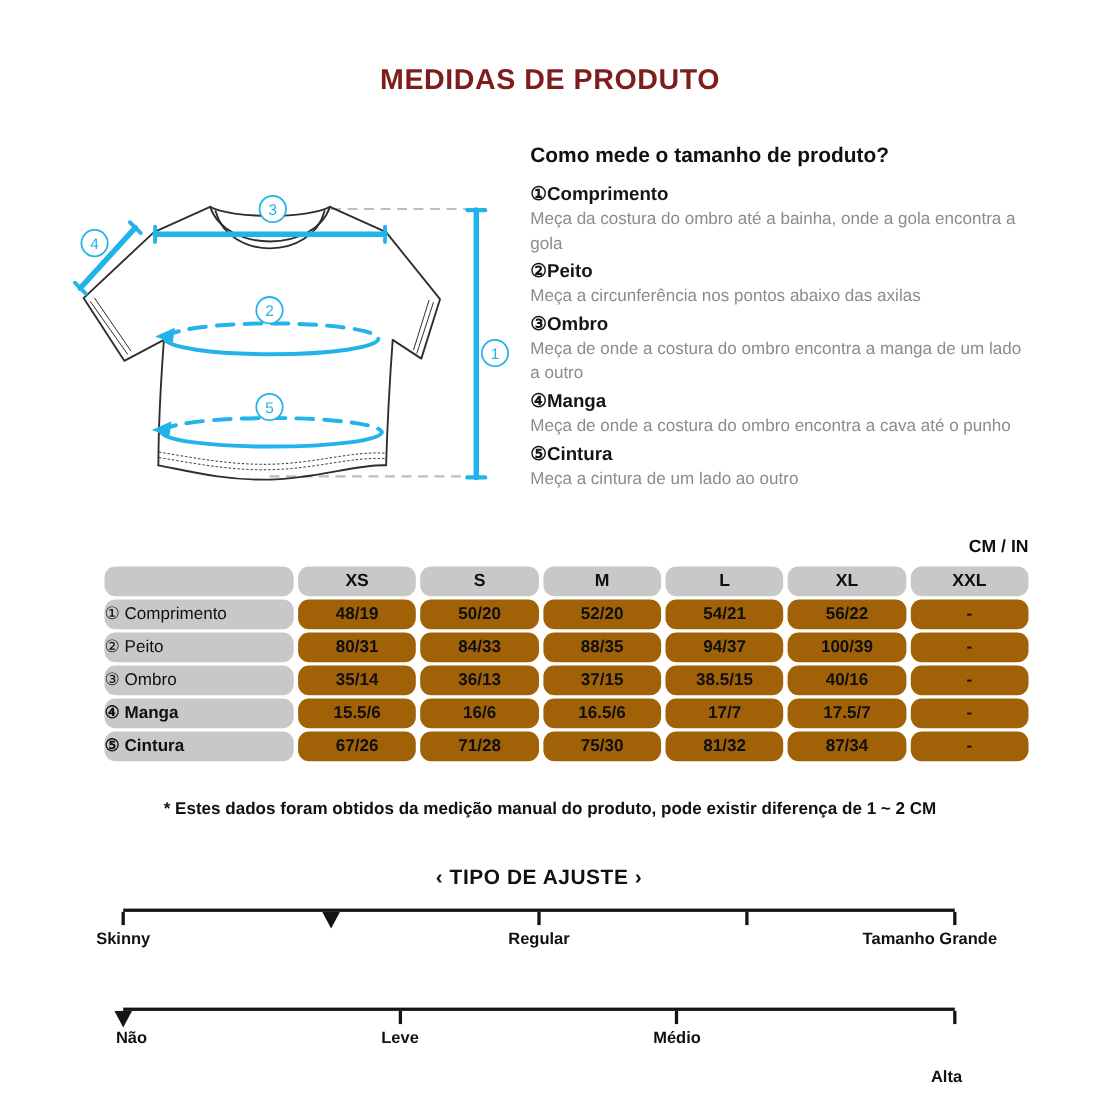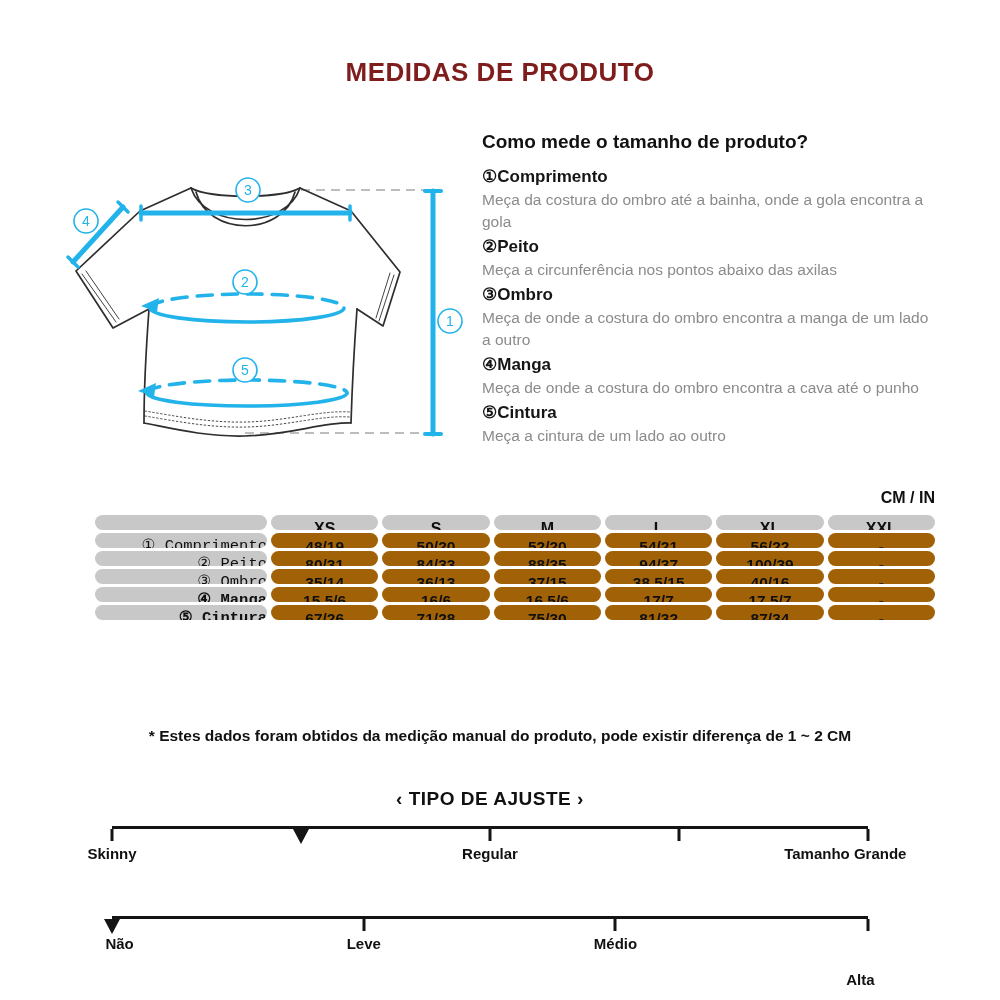--- a/index.html
+++ b/index.html
@@ -18,24 +18,24 @@
   .howto{position:absolute;left:482px;top:131px;width:458px;}
   .howto-heading{margin:0 0 12px 0;font-size:19px;font-weight:800;color:#111;}
   .howto-item{margin-bottom:2px;}
   .hi-title{font-size:17px;font-weight:700;color:#151515;line-height:24px;}
   .hi-desc{font-size:15.5px;color:#8b8b8b;line-height:22px;}
 
   
   .units{position:absolute;top:489px;right:65px;font-size:16px;font-weight:700;}
   .size-table{position:absolute;left:95px;top:515px;width:840px;display:grid;
               grid-template-columns:172px repeat(6,1fr);gap:3px 4px;}
-  .tcell{height:15px;line-height:27px;font-size:15.5px;text-align:center;overflow:hidden;border-radius:10px;}
+  .tcell{height:27px;line-height:27px;font-size:15.5px;text-align:center;overflow:hidden;border-radius:10px;}
   .corner,.th,.rowlabel{background:#c8c8c8;}
   .th{font-weight:700;font-size:16px;}
-  .rowlabel{text-align:right;padding-left:21px;font-weight:400;font-family:Liberation Mono, monospace;}
+  .rowlabel{text-align:left;padding-left:0;font-weight:400;}
   .rowlabel.bold{font-weight:700;}
   .cell{background:#a16207;font-weight:600;}
 
   
   .footnote{position:absolute;top:727px;left:0;right:0;margin:0;text-align:center;
             font-size:15.5px;font-weight:700;color:#111;}
 
   
   .scale{position:absolute;left:112px;width:756px;height:82px;}
   .scale.fit{top:788px;}

